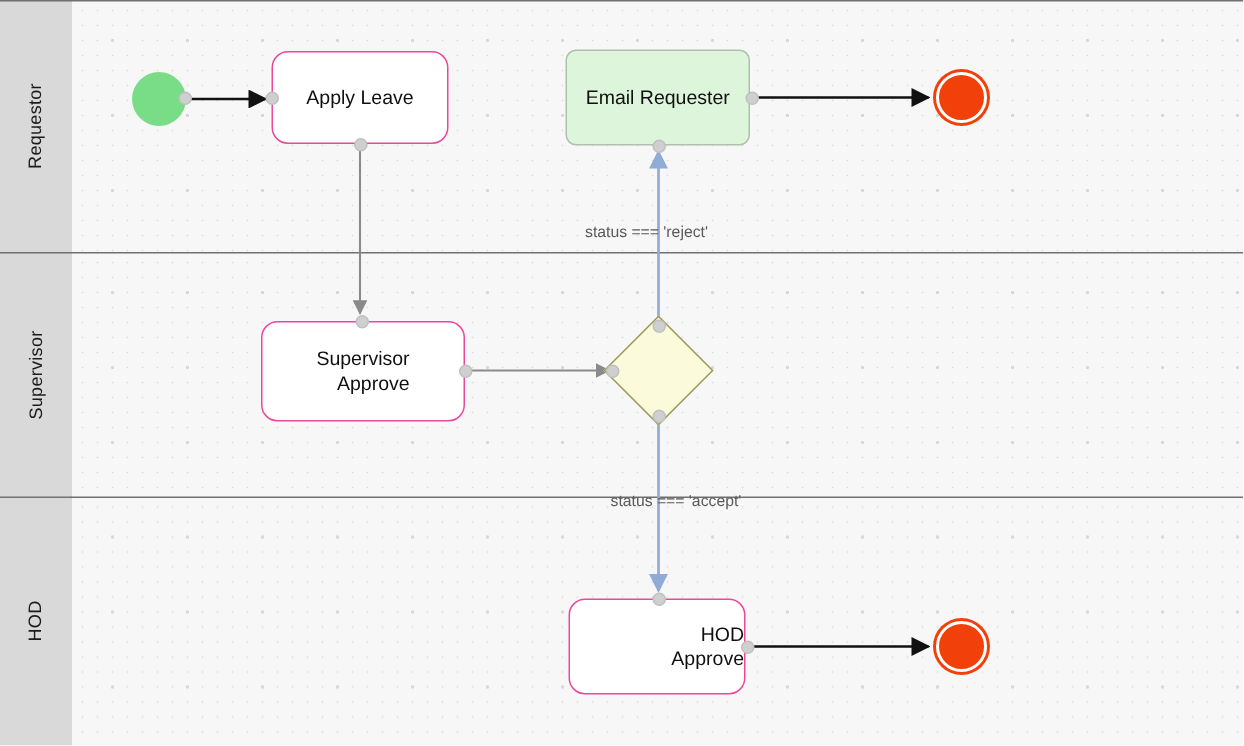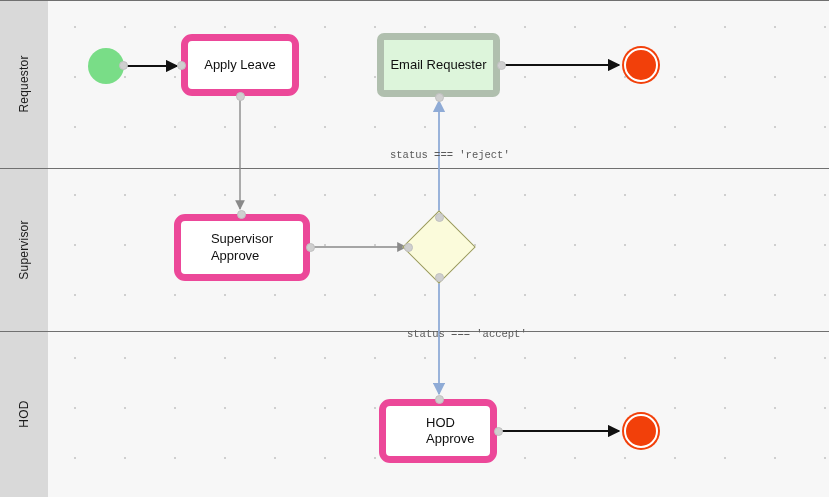--- a/index.html
+++ b/index.html
@@ -85,22 +85,22 @@
 
   .node {
     position: absolute;
     box-sizing: border-box;
   }
 
   .task {
     display: flex;
     align-items: center;
     justify-content: center;
-    text-align: left;
-    border: 7px solid #ec4899;
+    text-align: right;
+    border: 1px solid #ec4899;
     border-radius: 11px;
     font-size: 13px;
     color: #101010;
     line-height: 1.25;
     background: #ffffff;
     font-family: "Liberation Sans", sans-serif;
   }
   .task.white { background: #ffffff; }
   .task.green { background: #ddf5db; border-color: #b0bfae; border-radius: 7px; }
 
@@ -131,21 +131,21 @@
     background: #cfcfcf;
     border: 1px solid #c0c0c0;
     box-sizing: border-box;
   }
 
   .edge-label {
     position: absolute;
     font-size: 10.5px;
     color: #5a5a5a;
     white-space: nowrap;
-    font-family: Liberation Mono, monospace;
+    font-family: Liberation Sans, sans-serif;
   }
 </style>
 </head>
 <body>
 
 <div id="canvas">
 
   <div class="lane-header-col"></div>
 
   <div class="lane-body" style="top:0px; height:168px;"></div>

